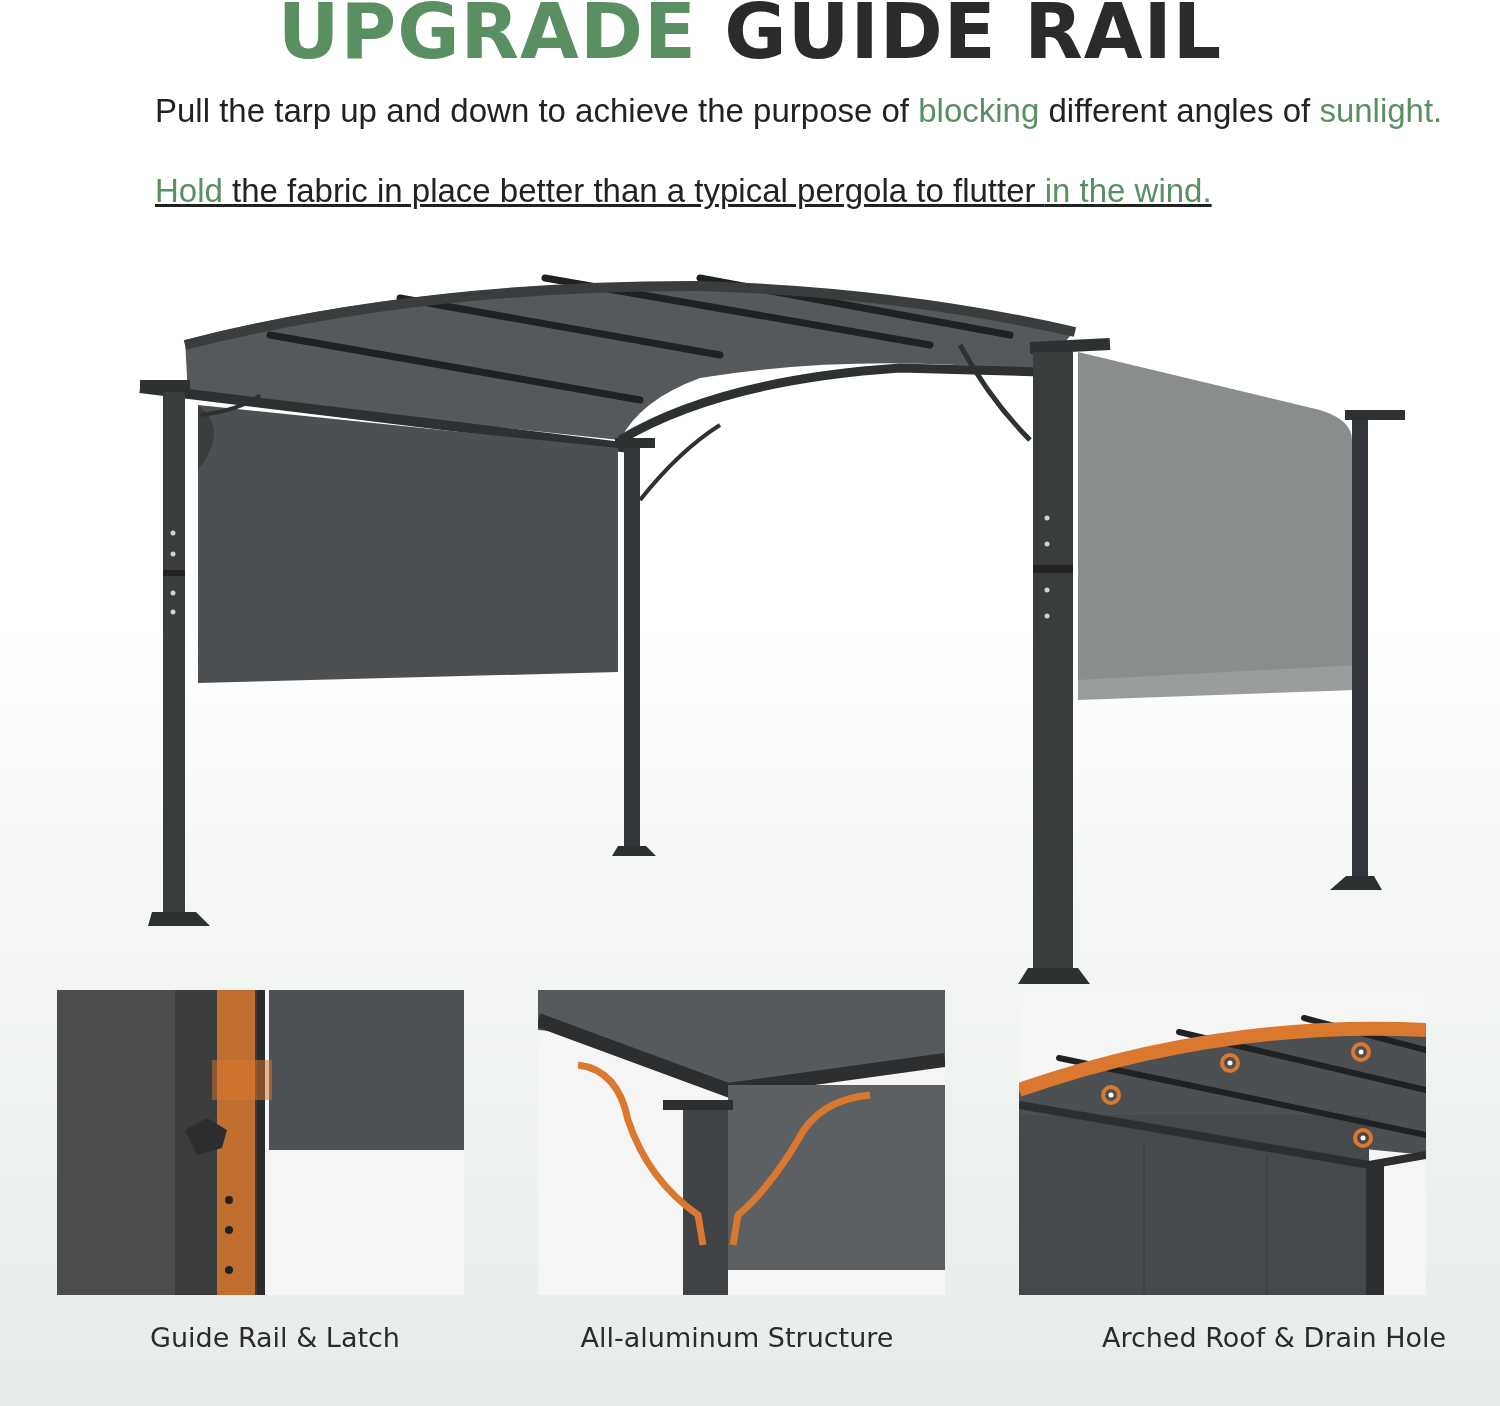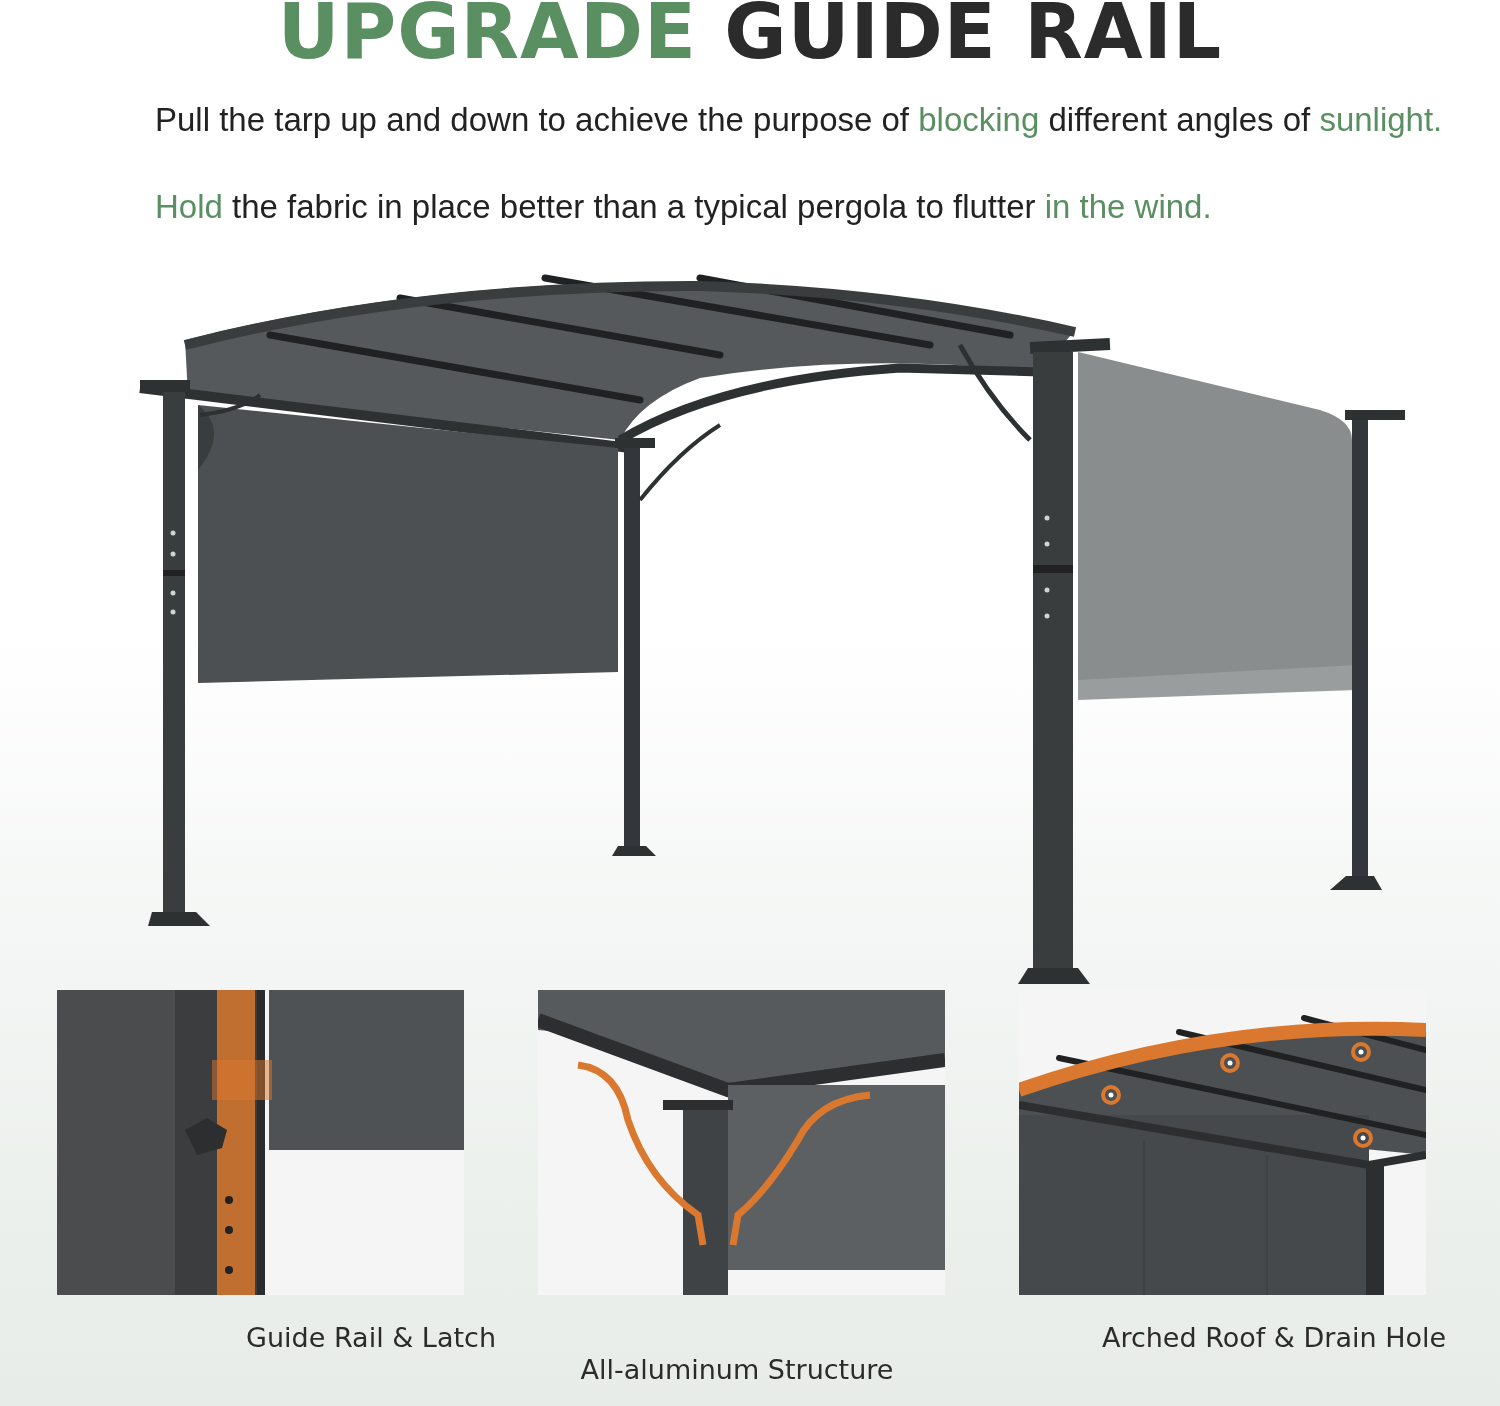--- a/index.html
+++ b/index.html
@@ -15,33 +15,33 @@
     letter-spacing: 1px; line-height: 80px;
   }
   .headline .accent { color: var(--accent); }
   .headline .dark { color: #2b2b2b; }
   .desc {
     position: absolute; left: 155px; width: 1290px;
     font-family: "Liberation Sans", sans-serif;
     font-size: 33px; color: #222; line-height: 42px;
   }
   .desc .hl { color: var(--accent); }
-  #desc1 { top: 99px; }
-  #desc2 { top: 186px; }
+  #desc1 { top: 90px; }
+  #desc2 { top: 170px; text-decoration: underline; }
   .hero { position: absolute; left: 0; top: 260px; width: 1500px; height: 730px; }
   .panel { position: absolute; top: 990px; width: 407px; height: 305px; overflow: hidden; background: #f4f6f5; }
   #panel1 { left: 57px; }
   #panel2 { left: 538px; }
   #panel3 { left: 1019px; }
   .caption {
     position: absolute; top: 1322px; width: 460px; text-align: center;
     font-size: 27px; color: #2b2b2b; font-family: "DejaVu Sans", sans-serif;
   }
-  #cap1 { left: 36px; text-align: right; }
-  #cap2 { left: 507px; margin-top: 32px; }
+  #cap1 { left: 45px; }
+  #cap2 { left: 507px; }
   #cap3 { left: 1044px; }
 </style>
 </head>
 <body>
 
 <div class="headline">
   <span class="accent">UPGRADE</span>
   <span class="dark">GUIDE RAIL</span>
 </div>
 

